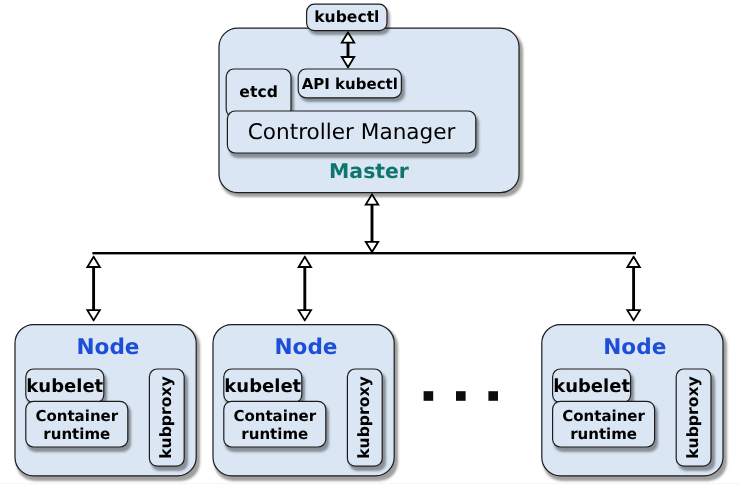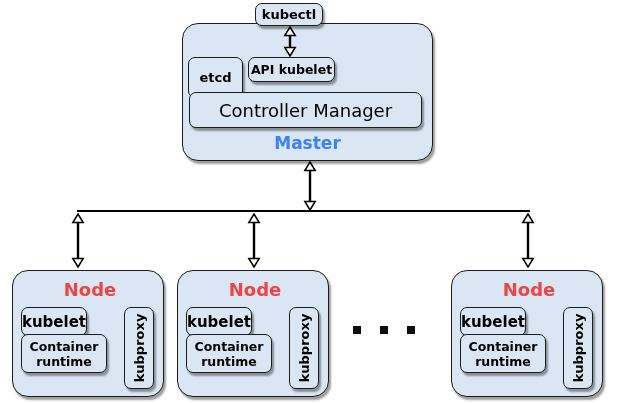--- a/index.html
+++ b/index.html
@@ -28,35 +28,35 @@
   }
   .rounded-lg{border-radius:16px;}
   .rounded-sm{border-radius:7px;}
   
   .kubectl{left:255px;top:3px;width:68px;height:23px;font-size:13px;font-weight:bold;z-index:5;}
   
   .master{left:182px;top:23px;width:251px;height:138px;z-index:1;}
   .etcd{left:188px;top:57px;width:55px;height:41px;font-size:13px;font-weight:bold;z-index:2;}
   .api{left:248px;top:57px;width:87px;height:25px;font-size:12.5px;font-weight:bold;z-index:2;}
   .sched{left:341px;top:57px;width:80px;height:25px;font-size:13px;font-weight:bold;z-index:2;}
-  .cm{left:189px;top:92px;width:233px;height:36px;font-size:18px;font-weight:normal;z-index:2;}
+  .cm{left:189px;top:92px;width:208px;height:36px;font-size:18px;font-weight:normal;z-index:2;}
   .master-title{
     position:absolute;left:182px;top:131px;width:251px;height:24px;
     display:flex;align-items:center;justify-content:center;
-    font-size:17px;font-weight:bold;z-index:2;color:#3b82f6;
+    font-size:17px;font-weight:bold;z-index:2;color:#0f766e;
   }
   
   .node{top:270px;width:152px;height:127px;z-index:1;}
   .node-1{left:12px;}
   .node-2{left:177px;}
   .node-3{left:451px;}
   .node-title{
     position:absolute;top:278px;width:156px;height:22px;
     display:flex;align-items:center;justify-content:center;
-    font-size:18px;font-weight:bold;z-index:2;color:#ef4444;
+    font-size:18px;font-weight:bold;z-index:2;color:#1d4ed8;
   }
   .kubelet{top:307px;width:66px;height:29px;font-size:15px;font-weight:bold;z-index:2;}
   .cruntime{top:334px;width:86px;height:39px;font-size:12.5px;font-weight:bold;z-index:2;
     text-align:center;line-height:1.2;}
   .kubproxy{top:307px;width:30px;height:82px;z-index:2;}
   .kubproxy span{
     position:absolute;left:50%;top:50%;
     transform:translate(-50%,-50%) rotate(-90deg);
     white-space:nowrap;font-size:13px;font-weight:bold;color:#000;
   }
@@ -86,21 +86,21 @@
     <line x1="7" y1="8" x2="7" y2="23" stroke="#000" stroke-width="2.4"></line>
     <path d="M7 1 L12.2 9.5 L1.8 9.5 Z" fill="#fff" stroke="#000" stroke-width="1.5"></path>
     <path d="M7 30 L12.2 21.5 L1.8 21.5 Z" fill="#fff" stroke="#000" stroke-width="1.5"></path>
   </svg>
 
   <div class="box rounded-lg master"></div>
   <div class="box rounded-sm etcd">
     <span>etcd</span>
   </div>
   <div class="box rounded-sm api">
-    <span>API kubelet</span>
+    <span>API kubectl</span>
   </div>
   <div class="box rounded-sm cm">
     <span>Controller Manager</span>
   </div>
   <div class="master-title">Master</div>
 
   <svg class="arrow" style="left:303px;top:161px;" width="14" height="50" viewBox="0 0 14 50">
     <line x1="7" y1="8" x2="7" y2="42" stroke="#000" stroke-width="2.4"></line>
     <path d="M7 1 L12.2 9.5 L1.8 9.5 Z" fill="#fff" stroke="#000" stroke-width="1.5"></path>
     <path d="M7 49 L12.2 40.5 L1.8 40.5 Z" fill="#fff" stroke="#000" stroke-width="1.5"></path>

